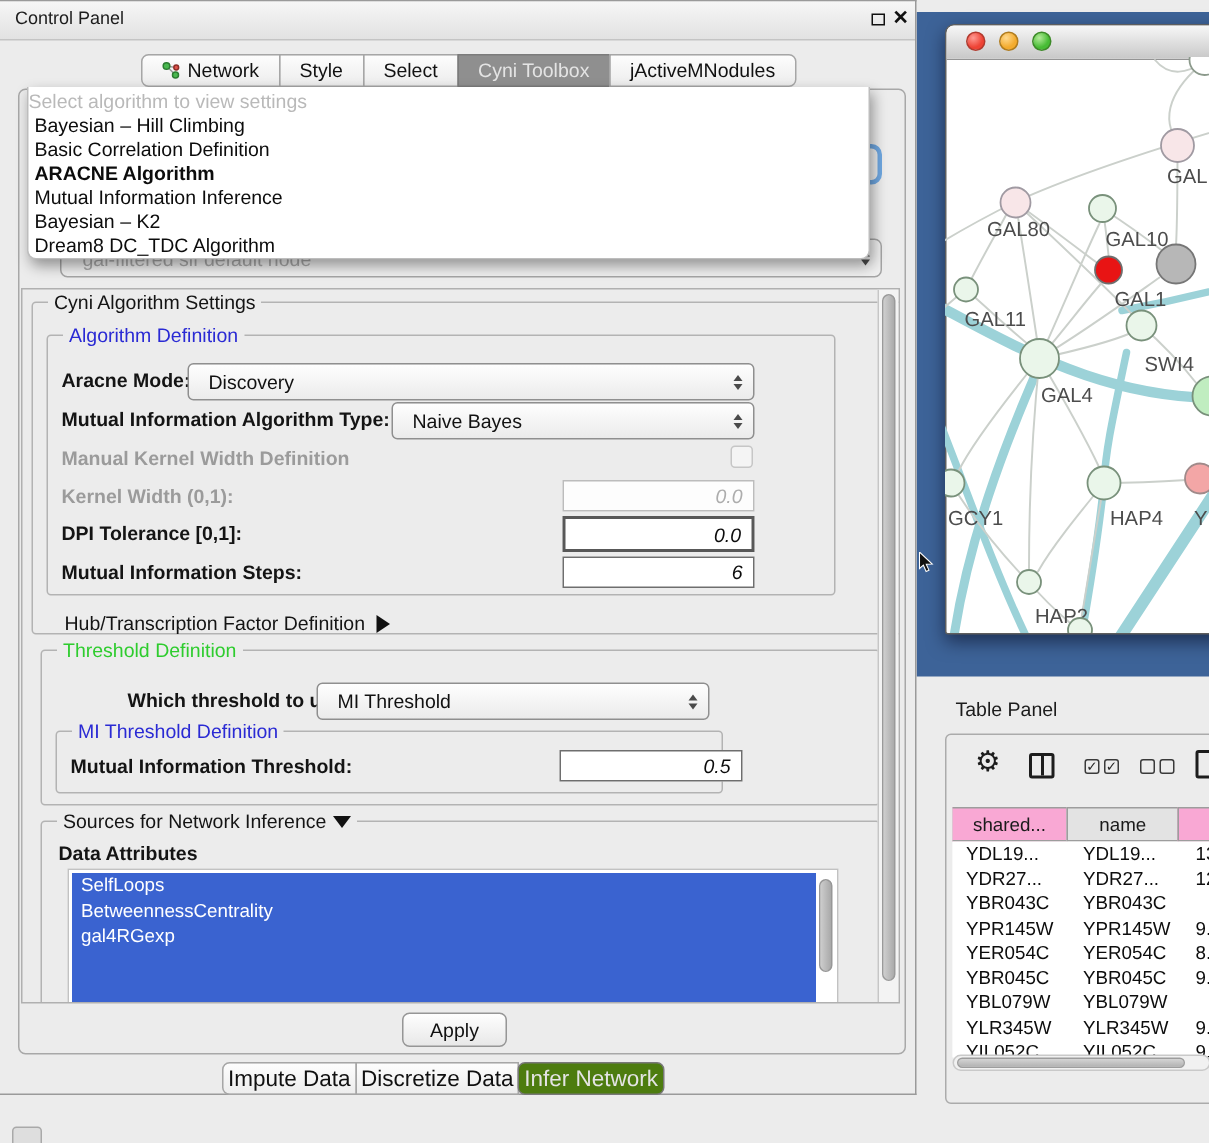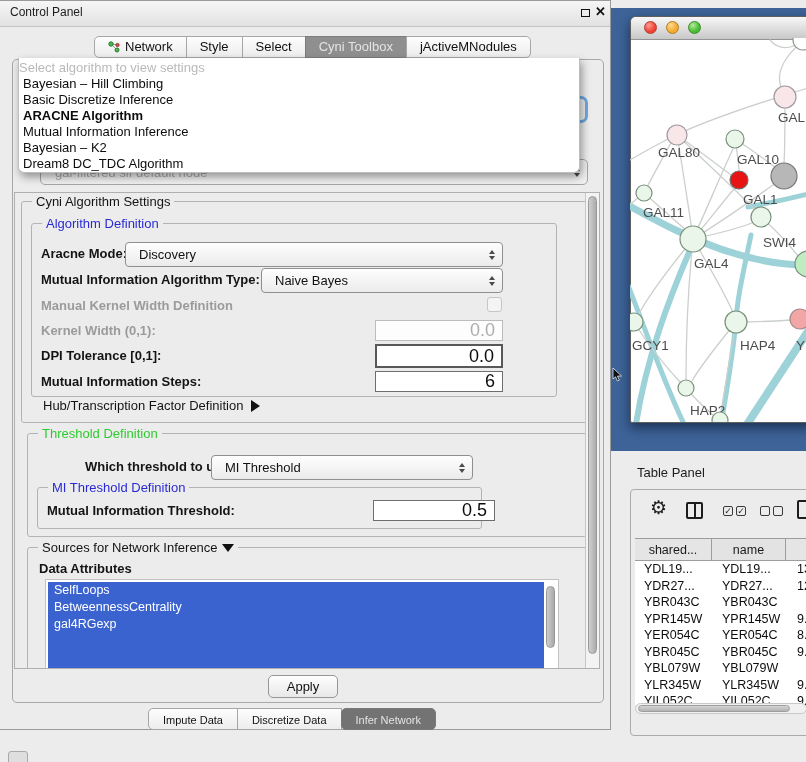--- a/index.html
+++ b/index.html
@@ -52,22 +52,22 @@
   .plain{font-weight:normal;}
   .combo{position:absolute;background:linear-gradient(#fefefe,#ebebeb);border:1px solid #8f8f8f;
     border-radius:4px;box-sizing:border-box;display:flex;align-items:center;padding-left:13px;
     font-size:13px;color:#111;}
   .spin{margin-left:auto;margin-right:7px;display:flex;flex-direction:column;align-items:center;gap:2px;}
   .tri-up{width:0;height:0;border-left:3.5px solid transparent;border-right:3.5px solid transparent;
     border-bottom:4.5px solid #4a4a4a;}
   .tri-dn{width:0;height:0;border-left:3.5px solid transparent;border-right:3.5px solid transparent;
     border-top:4.5px solid #4a4a4a;}
   .tfield{position:absolute;background:#fff;border:1px solid #6e6e6e;box-sizing:border-box;
-    font-size:18px;color:#0c0c0c;text-align:right;padding:0 7px;display:flex;align-items:center;
-    justify-content:flex-end;}
+    font-size:13px;color:#0c0c0c;text-align:right;padding:0 7px;display:flex;align-items:center;
+    justify-content:flex-end;font-style:italic;}
   .tfield.dis{border:1px solid #bcbcbc;color:#adadad;background:#fdfdfd;}
   .tfield.strong{border:2px solid #585858;}
   .checkbox{position:absolute;width:15px;height:15px;background:#f4f4f4;border:1px solid #c6c6c6;
     border-radius:3px;box-sizing:border-box;}
   .arrow-right{display:inline-block;width:0;height:0;border-top:6px solid transparent;
     border-bottom:6px solid transparent;border-left:9px solid #111;margin-left:8px;vertical-align:-2px;}
   .arrow-down{display:inline-block;width:0;height:0;border-left:6px solid transparent;
     border-right:6px solid transparent;border-top:8px solid #111;}
   
   #attr-list{position:absolute;background:#fff;border:1px solid #c2c2c2;box-sizing:border-box;overflow:hidden;}
@@ -78,25 +78,25 @@
     border:1px solid #979797;border-radius:5px;box-sizing:border-box;}
   
   #cp-scrollbar{position:absolute;right:0;top:0;width:13px;height:100%;background:#f3f3f3;border-left:1px solid #c6c6c6;}
   #cp-thumb{position:absolute;left:2px;top:3px;width:9px;height:458px;background:linear-gradient(90deg,#cfcfcf,#ababab);
     border:1px solid #9a9a9a;border-radius:5px;box-sizing:border-box;}
   
   #apply-btn{left:268px;top:674px;width:70px;height:23px;background:linear-gradient(#fefefe,#e8e8e8);
     border:1px solid #969696;border-radius:5px;font-size:13px;color:#111;text-align:center;
     line-height:21px;box-sizing:border-box;}
   #bottom-tabs{left:149px;top:707px;}
-  .btab{height:22px;line-height:22px;padding:0 14px;background:linear-gradient(#fdfdfd,#ededed);
-    border:1px solid #a6a6a6;margin-left:-1px;font-size:11px;color:#111;box-sizing:border-box;white-space:nowrap;}
+  .btab{height:22px;line-height:22px;padding:0 3px;background:linear-gradient(#fdfdfd,#ededed);
+    border:1px solid #a6a6a6;margin-left:-1px;font-size:15px;color:#111;box-sizing:border-box;white-space:nowrap;}
   .btab:first-child{border-radius:5px 0 0 5px;}
   .btab:last-child{border-radius:0 5px 5px 0;}
-  .btab.sel{background:#737373;color:#e4e4e4;border-color:#787878;border-radius:5px;}
+  .btab.sel{background:#4d7c0f;color:#e4e4e4;border-color:#787878;border-radius:5px;}
   
   #desktop{left:611px;top:8px;width:195px;height:443px;}
   #net-window{left:630px;top:16px;width:200px;height:407px;background:#fff;border:1px solid #5e5e5e;
     border-radius:6px 6px 2px 2px;box-sizing:border-box;box-shadow:0 5px 12px rgba(0,0,20,0.5);}
   #net-titlebar{position:absolute;left:0;top:0;right:0;height:22px;background:linear-gradient(#f7f7f7,#c8c8c8);
     border-bottom:1px solid #949494;border-radius:5px 5px 0 0;}
   .tl{position:absolute;top:4px;width:13px;height:13px;border-radius:50%;box-sizing:border-box;}
   #tl-close{left:13px;background:radial-gradient(circle at 35% 30%,#ff9a92,#ee4335 60%);border:1px solid #b23a2e;}
   #tl-min{left:35px;background:radial-gradient(circle at 35% 30%,#ffd98e,#f3ab2e 60%);border:1px solid #b07c1e;}
   #tl-zoom{left:57px;background:radial-gradient(circle at 35% 30%,#b4eb9a,#47bc35 60%);border:1px solid #3d8a28;}
@@ -112,21 +112,21 @@
   .cb{position:absolute;top:3px;width:10px;height:10px;border:1.5px solid #3a3a3a;border-radius:2px;
      box-sizing:border-box;font-size:9px;line-height:8px;text-align:center;color:#2a2a2a;top:0;}
   #checked-icons{left:92px;top:16px;}
   #unchecked-icons{left:129px;top:16px;}
   #newdoc-icon{left:166px;top:10px;width:15px;height:19px;border:2px solid #1d1d1d;border-radius:2px;
      box-sizing:border-box;background:#ececec;}
   #node-table{position:absolute;left:4px;top:48px;right:0;height:167px;background:#fff;overflow:hidden;}
   #table-header{display:flex;height:23px;}
   .hcell{height:23px;line-height:23px;text-align:center;font-size:12.5px;color:#1a1a1a;
     border:1px solid #9d9d9d;margin-left:-1px;box-sizing:border-box;background:#e3e3e3;flex:none;}
-  .hcell.hl{background:#e5e5e5;}
+  .hcell.hl{background:#f9a8d4;}
   #table-rows{position:absolute;left:0;top:23px;right:0;height:144px;overflow:hidden;background:#fff;}
   .trow{display:flex;height:16.5px;}
   .tcell{flex:none;font-size:12.5px;color:#0d0d0d;line-height:16.5px;padding-left:9px;
     box-sizing:border-box;white-space:nowrap;overflow:hidden;}
   #hscroll{position:absolute;left:4px;bottom:21px;width:172px;height:11px;background:#f1f1f1;
     border:1px solid #c9c9c9;border-radius:6px;box-sizing:border-box;}
   #hthumb{position:absolute;left:2px;top:1px;width:152px;height:7px;background:linear-gradient(#d4d4d4,#b3b3b3);
     border:1px solid #9d9d9d;border-radius:4px;box-sizing:border-box;}
   
   #mouse-cursor{left:612px;top:368px;z-index:9;}
@@ -323,21 +323,21 @@
       <span class="spin">
           <i class="tri-up"></i>
           <i class="tri-dn"></i>
         </span>
     </div>
 
     <div class="abs" id="algo-popup">
       <div id="algo-placeholder">Select algorithm to view settings</div>
       <div id="algo-list">
           <div class="algo-item">Bayesian – Hill Climbing</div>
-          <div class="algo-item">Basic Discretize Inference</div>
+          <div class="algo-item">Basic Correlation Definition</div>
           <div class="algo-item bold">ARACNE Algorithm</div>
           <div class="algo-item">Mutual Information Inference</div>
           <div class="algo-item">Bayesian – K2</div>
           <div class="algo-item">Dream8 DC_TDC Algorithm</div>
         </div>
     </div>
 
     <div class="abs" id="settings-viewport">
 
       <div class="group" style="left:6px;top:8px;width:664px;height:222px;">
@@ -371,21 +371,21 @@
 
       <div class="lbl dis" style="left:26px;top:130px;">Kernel Width (0,1):</div>
       <div class="tfield dis" style="left:360px;top:127px;width:128px;height:21px;">0.0</div>
 
       <div class="lbl" style="left:26px;top:155px;">DPI Tolerance [0,1]:</div>
       <div class="tfield strong" style="left:360px;top:151px;width:128px;height:24px;">0.0</div>
 
       <div class="lbl" style="left:26px;top:181px;">Mutual Information Steps:</div>
       <div class="tfield" style="left:360px;top:178px;width:128px;height:21px;">6</div>
 
-      <div class="lbl plain" style="left:28px;top:205px;font-size:13px;font-weight:normal;">
+      <div class="lbl plain" style="left:28px;top:215px;font-size:13px;font-weight:normal;">
         <span>Hub/Transcription Factor Definition</span><span class="arrow-right"></span>
       </div>
 
       <div class="group" style="left:12px;top:240px;width:560px;height:104px;">
         <span class="legend green">Threshold Definition</span>
       </div>
 
       <div class="lbl" style="left:70px;top:266px;">Which threshold to use:</div>
       <div class="combo" style="left:196px;top:262px;width:262px;height:25px;">
         <span>MI Threshold</span>

